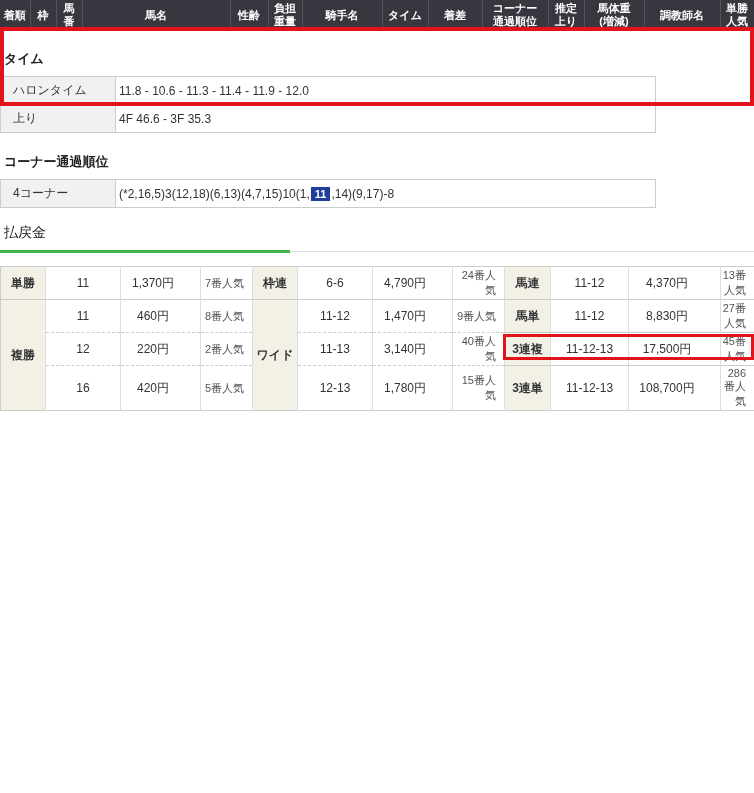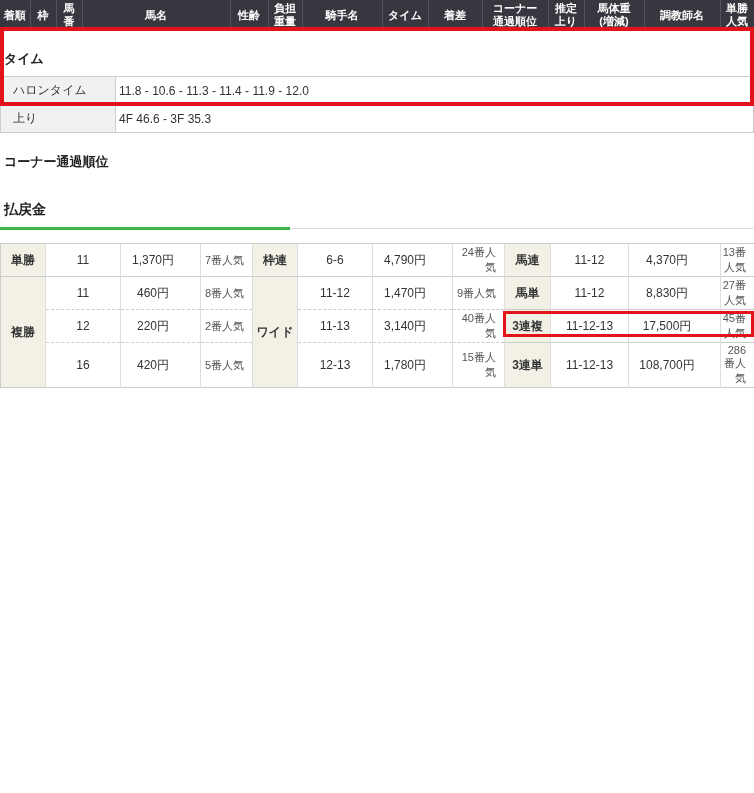--- a/index.html
+++ b/index.html
@@ -4,38 +4,38 @@
 <style>
   :root{
     --red:#e3131b; --green:#3eb549; --navy:#1e3e99; --link:#3333cc;
     --hdr:#37373f; --bdr:#dddddd; --beige:#ece7d7; --paybeige:#f3f1e6;
   }
   *{box-sizing:border-box;}
   html,body{margin:0;padding:0;background:#fff;}
   body{width:754px;font-family:"Liberation Sans","DejaVu Sans",sans-serif;color:#333;font-size:12px;}
   
   .results-wrap{position:relative;width:754px;}
-  table{border-collapse:collapse;width:754px;table-layout:fixed;}
+  table{border-collapse:collapse;width:656px;table-layout:fixed;}
   .results th{background:var(--hdr);color:#fff;font-size:11px;font-weight:bold;
     height:30px;text-align:center;vertical-align:middle;white-space:pre-line;line-height:13px;
     border-right:1px solid #54545c;padding:0;}
   .top3-box{position:absolute;left:0;top:27px;width:754px;height:79px;border:4px solid var(--red);
     pointer-events:none;z-index:5;}
   
   .sec-heading{font-size:13px;font-weight:bold;color:#222;margin:20px 4px 8px 4px;}
   
   .info{border:1px solid #ccc;}
   .info td{border-bottom:1px solid #d8d8d8;height:28px;font-size:12px;vertical-align:middle;}
   .info tr:last-child td{border-bottom:none;}
   .info .lbl{width:115px;background:#f1f1f1;border-right:1px solid #ccc;padding-left:12px;color:#333;}
   .info .val{padding-left:3px;background:#fff;}
   .hl-chip{display:inline-block;background:var(--navy);color:#fff;font-size:11px;font-weight:bold;
     padding:1px 4px;margin:0 1px;}
   
-  .pay-heading{font-size:14px;font-weight:bold;color:#222;margin:22px 0 0 4px;padding-bottom:9px;
+  .pay-heading{font-size:14px;font-weight:normal;color:#222;margin:16px 0 0 4px;padding-bottom:9px;
     border-bottom:1px solid #ddd;position:relative;}
   .pay-heading::after{content:"";position:absolute;left:-4px;bottom:-2px;width:290px;height:3px;background:var(--green);}
   .pay-wrap{position:relative;margin-top:14px;}
   .pay{border:1px solid #ccc;}
   .pay td{height:23px;border-top:1px solid #ccc;border-right:1px solid #ddd;font-size:12px;vertical-align:middle;}
   .pay tr:first-child td{border-top:none;}
   .pay td.dashed{border-top:1px dashed #ccc;}
   .pay .plabel{background:var(--paybeige);text-align:center;font-weight:bold;color:#333;}
   .pay .pnum{text-align:center;}
   .pay .pamt{text-align:center;padding-right:16px;}
@@ -103,20 +103,24 @@
   <tr>
     <td class="lbl">上り</td>
     <td class="val">4F 46.6 - 3F 35.3</td>
   </tr>
 </tbody>
   </table>
 
 <div class="sec-heading">コーナー通過順位</div>
 <table class="info">
   <tbody>
+  <tr>
+    <td class="lbl">4コーナー</td>
+    <td class="val"><span>(*2,16,5)3(12,18)(6,13)(4,7,15)10(1,</span><span class="hl-chip">11</span><span>,14)(9,17)-8</span></td>
+  </tr>
 </tbody>
   </table>
 
 <div class="pay-heading">払戻金</div>
 <div class="pay-wrap">
   <table class="pay">
     <colgroup>
       <col style="width:45px">
         <col style="width:75px">
         <col style="width:80px">

